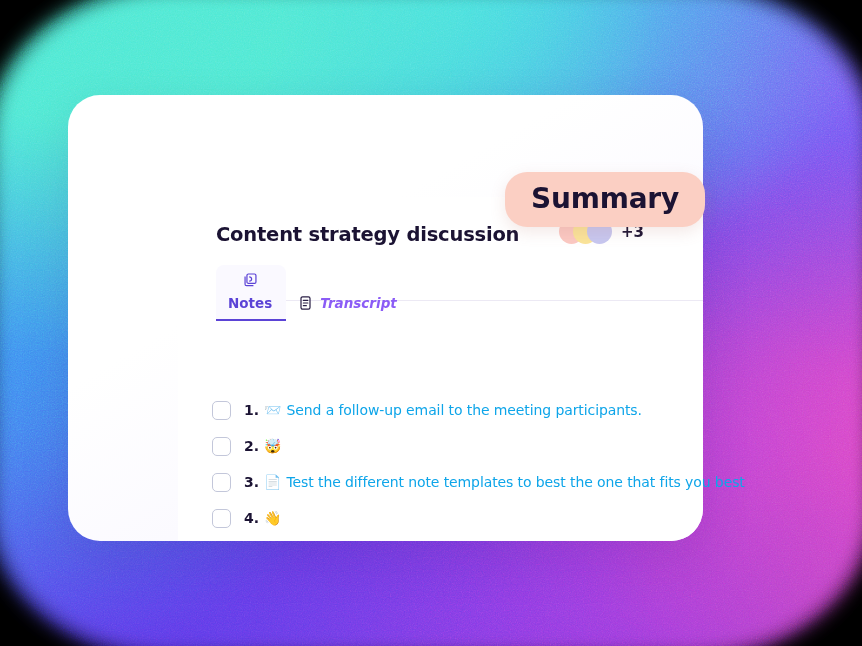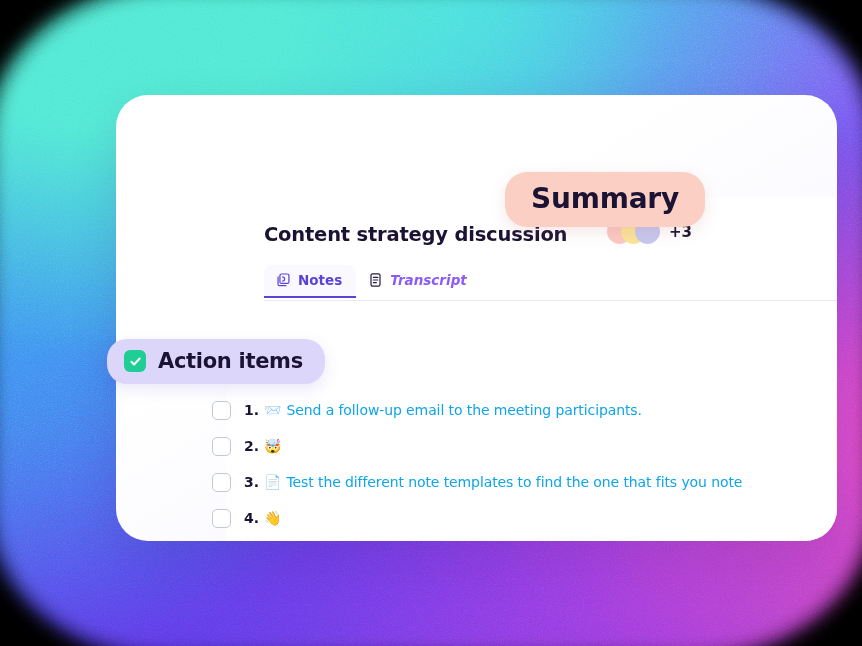--- a/index.html
+++ b/index.html
@@ -35,26 +35,25 @@
     -webkit-mask:radial-gradient(115% 110% at 50% 50%, transparent 55%, #000 84%);
             mask:radial-gradient(115% 110% at 50% 50%, transparent 55%, #000 84%);
     filter:blur(6px);
   }
   .noise{
     position:absolute;inset:0;opacity:.42;mix-blend-mode:overlay;pointer-events:none;
   }
 
   
   .outer-card{
-    position:absolute;left:68px;top:95px;width:721px;height:446px;
+    position:absolute;left:68px;top:95px;width:635px;height:446px;
     background:linear-gradient(150deg,#ffffff 0%,#ffffff 36%,#fbfaff 62%,#f4f1fd 100%);
     border-radius:32px;
     box-shadow:0 18px 50px rgba(40,20,90,.12);
     overflow:hidden;
-    margin-left:48px;
   }
   .inner-panel{
     position:absolute;left:110px;top:102px;right:0;bottom:0;
     background:#fff;
     border-top-left-radius:26px;
   }
 
   
   .panel-head{position:absolute;left:38px;top:26px;right:0;}
   .title{
@@ -70,21 +69,21 @@
   .av.a3{background:#c7c7f0;margin-left:-11px;}
   .avcount{font-size:15px;font-weight:bold;color:#1b1333;margin-left:9px;}
 
   
   .tabs{position:absolute;left:0;top:42px;display:flex;align-items:flex-end;}
   .tab{
     display:flex;align-items:center;gap:7px;
     padding:7px 14px 8px 12px;border-radius:8px 8px 0 0;
     font-size:13.5px;font-weight:bold;cursor:pointer;
   }
-  .tab.active{color:#5b43d6;background:#faf9ff;border-bottom:2.5px solid #5b43d6;}
+  .tab.active{color:#5b43d6;background:#faf9ff;border-bottom:2.5px solid #5b43d6;flex-direction:column;}
   .tab.idle{color:#8b5cf6;border-bottom:2.5px solid transparent;font-style:italic;}
   .tab-rule{
     position:absolute;left:0;top:42px;width:100%;height:1px;background:#ece9f4;
     margin-top:35px;
   }
   .tab-ico{width:15px;height:16px;display:block;}
 
   
   .summary-badge{
     position:absolute;left:505px;top:172px;
@@ -167,46 +166,38 @@
             <span>Transcript</span>
           </div>
         </div>
       </div>
 
     </div>
   </div>
 
   <div class="summary-badge">Summary</div>
 
-  <div class="action-badge">
-    <span class="action-check">
-      <svg width="13" height="13" viewBox="0 0 14 14" fill="none" stroke="#ffffff" stroke-width="2.2" stroke-linecap="round" stroke-linejoin="round">
-        <path d="M2.6 7.3l2.9 2.9 6-6.4"></path>
-      </svg>
-    </span>
-    <span class="action-label">Action items</span>
-  </div>
 
   <div class="tasks">
     <div class="task">
       <span class="task-box"></span>
       <span class="task-num">1.</span>
       <span class="task-emoji">📨</span>
       <span class="task-text">Send a follow-up email to the meeting participants.</span>
     </div>
     <div class="task">
       <span class="task-box"></span>
       <span class="task-num">2.</span>
       <span class="task-emoji">🤯</span>
     </div>
     <div class="task">
       <span class="task-box"></span>
       <span class="task-num">3.</span>
       <span class="task-emoji">📄</span>
-      <span class="task-text">Test the different note templates to find the one that fits you note</span>
+      <span class="task-text">Test the different note templates to best the one that fits you best</span>
     </div>
     <div class="task">
       <span class="task-box"></span>
       <span class="task-num">4.</span>
       <span class="task-emoji">👋</span>
     </div>
   </div>
 
 </div>
 

